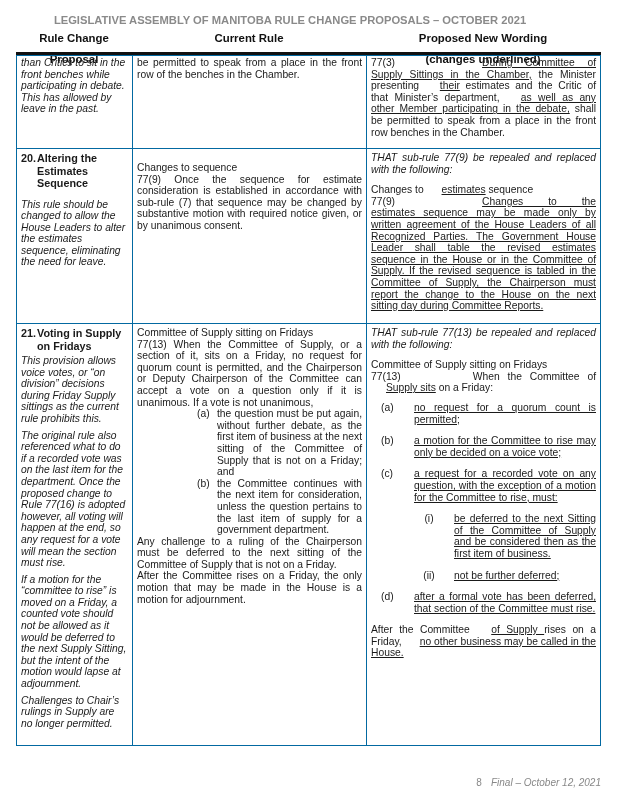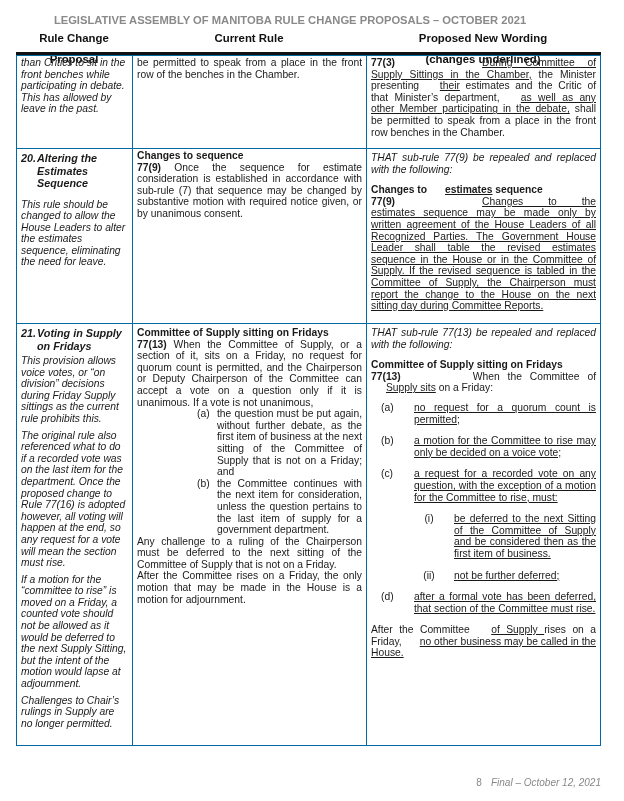--- a/index.html
+++ b/index.html
@@ -11,24 +11,24 @@
     .h1 { left: 16px; width: 116px; }
     .h2 { left: 132px; width: 234px; }
     .h3 { left: 366px; width: 234px; }
     .thick-rule { position: absolute; top: 52px; left: 16px; width: 585px; height: 3px; background: #111; }
     table.rules { position: absolute; top: 55px; left: 16px; width: 585px; border-collapse: collapse; table-layout: fixed; }
     table.rules td { border: 1px solid #0369a1; vertical-align: top; padding: 1px 4px 2px 4px; font-size: 10.3px; line-height: 11.6px; }
     td.c1 { width: 107px; }
     td.c2 { width: 225px; }
     td.c3 { width: 225px; }
     .it { font-style: italic; }
-    .bd { font-weight: bold; }
+    .bd { font-weight: normal; }
     .u { text-decoration: underline; margin-left: 15px; }
     .just { text-align: justify; }
-    .prop-title { font-weight: bold; font-style: italic; font-size: 10.8px; line-height: 12.5px; margin-top: 2px; }
+    .prop-title { font-weight: bold; font-size: 10.8px; line-height: 12.5px; margin-top: 2px; }
     .prop-title .num { display: inline-block; width: 16px; }
     .prop-title .indent { padding-left: 16px; display: block; }
     .rationale { font-style: italic; margin-top: 9px; }
     .rationale p { margin: 0 0 5px 0; }
     .hang { display: flex; margin-left: 60px; }
     .hang .lbl { width: 20px; flex: none; }
     .hang .txt { flex: 1; text-align: justify; }
     .plist { margin: 8px 0 0 0; }
     .pitem { display: flex; margin: 0 0 10px 10px; }
     .pitem .lbl { width: 18px; flex: none; }
@@ -70,21 +70,21 @@
       <div class="prop-title">
         <span class="num">20.</span><span>Altering the</span>
         <span class="indent">Estimates</span>
         <span class="indent">Sequence</span>
       </div>
       <div class="rationale">
         <p>This rule should be changed to allow the House Leaders to alter the estimates sequence, eliminating the need for leave.</p>
       </div>
     </td>
     <td class="c2">
-      <div class="bd" style="margin-top:0;">Changes to sequence</div>
+      <div class="bd" style="margin-top:12px;">Changes to sequence</div>
       <div class="just"><span class="bd">77(9)</span><span> Once the sequence for estimate consideration is established in accordance with sub-rule (7) that sequence may be changed by substantive motion with required notice given, or by unanimous consent.</span></div>
     </td>
     <td class="c3">
       <div class="it just" style="margin-top:2px;">THAT sub-rule 77(9) be repealed and replaced with the following:</div>
       <div class="gap"></div>
       <div class="bd"><span>Changes to </span><span class="u">estimates</span><span> sequence</span></div>
       <div class="just"><span class="bd">77(9)</span><span class="tab"></span><span class="u">Changes to the estimates sequence may be made only by written agreement of the House Leaders of all Recognized Parties.  The Government House Leader shall table the revised estimates sequence in the House or in the Committee of Supply.  If the revised sequence is tabled in the Committee of Supply, the Chairperson must report the change to the House on the next sitting day during Committee Reports.</span></div>
     </td>
   </tr>
 

